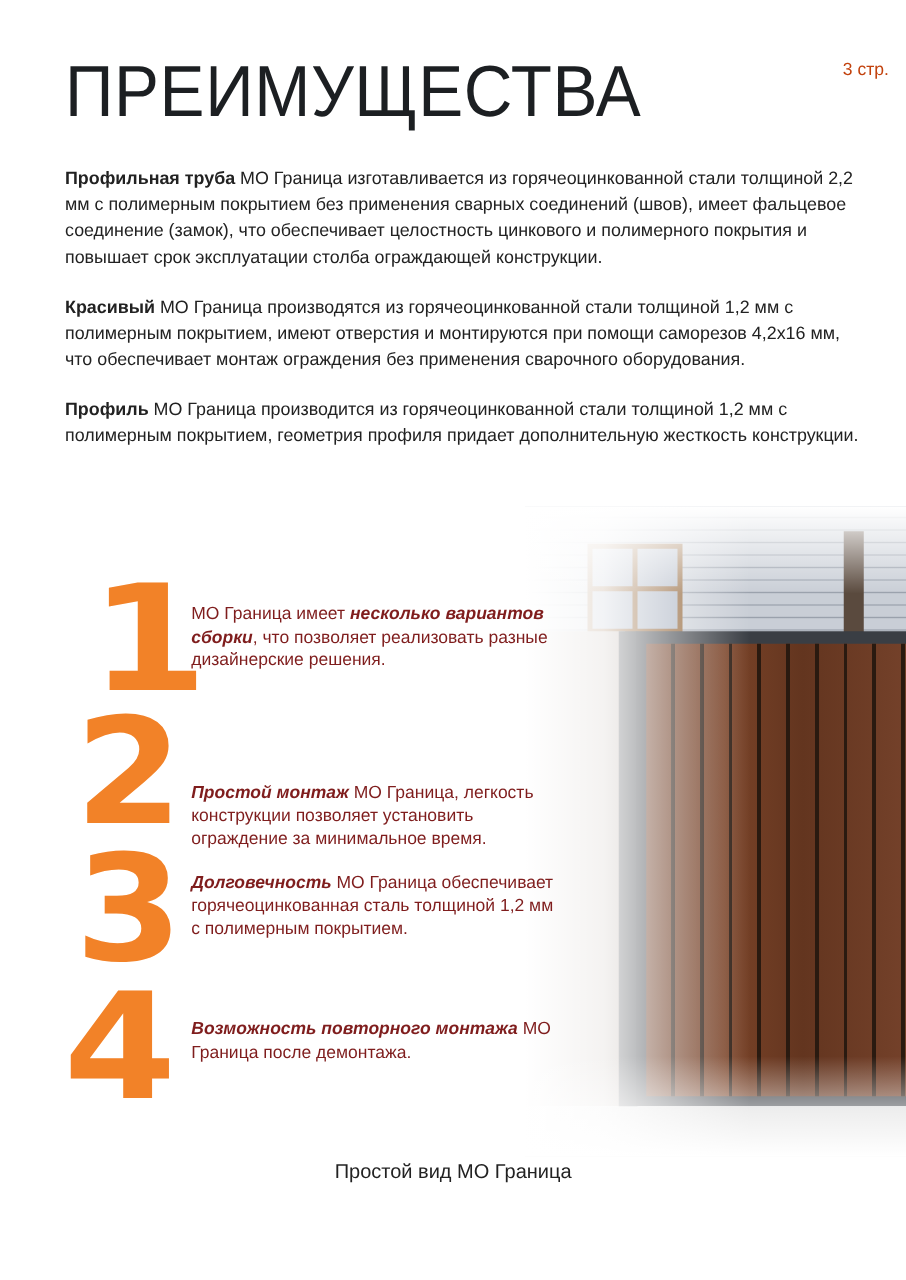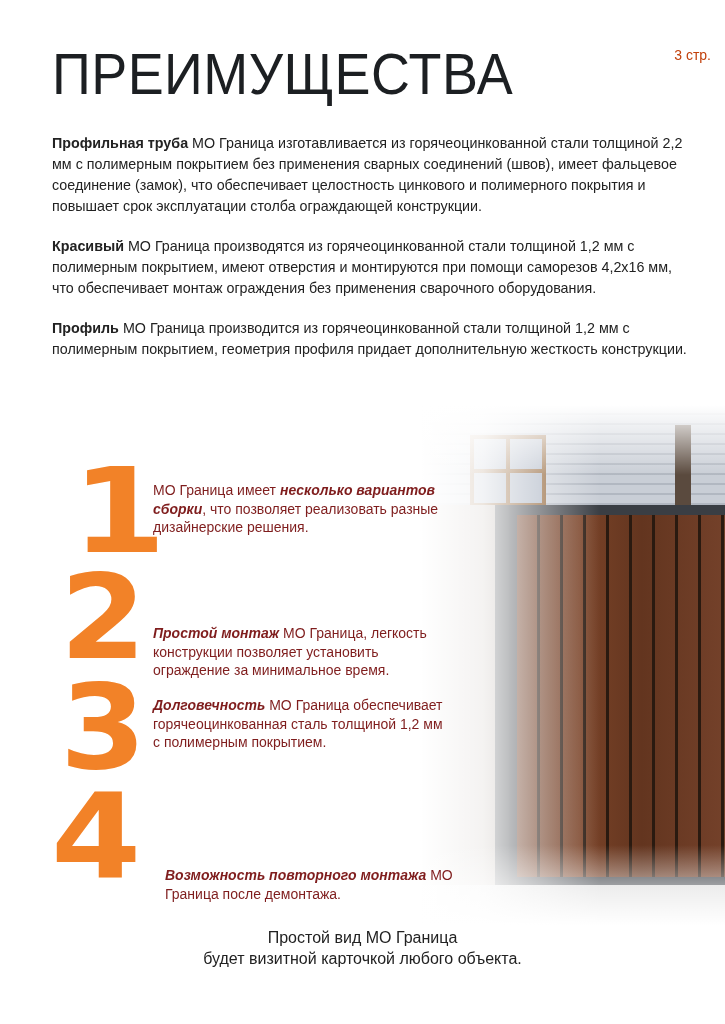--- a/index.html
+++ b/index.html
@@ -70,21 +70,21 @@
   .n3 { left: 62px; top: 668px; transform: scaleX(1.05); }
   .n4 { left: 55px; top: 778px; transform: scaleX(1.1); }
   .item-text {
     position: absolute; left: 153px; width: 290px; margin: 0;
     font-size: 14px; line-height: 18.5px; color: #7f1d1d;
   }
   .item-text b { font-style: italic; font-weight: bold; }
   .t1 { top: 481px; }
   .t2 { top: 588px; margin-top: 36px; }
   .t3 { top: 696px; }
-  .t4 { top: 866px; margin-left: 12px; }
+  .t4 { top: 813px; }
 
   .closing {
     position: absolute; left: 0; top: 927px; width: 725px; text-align: center; margin: 0;
     font-size: 16px; line-height: 21px; color: #222;
   }
 </style>
 </head>
 <body>
 
 <div class="page-num">3 стр.</div>
@@ -118,13 +118,13 @@
 
 <div class="num n2">2</div>
 <p class="item-text t2"><b>Простой монтаж</b><span> МО Граница, легкость конструкции позволяет установить ограждение за минимальное время.</span></p>
 
 <div class="num n3">3</div>
 <p class="item-text t3"><b>Долговечность</b><span> МО Граница обеспечивает горячеоцинкованная сталь толщиной 1,2 мм с полимерным покрытием.</span></p>
 
 <div class="num n4">4</div>
 <p class="item-text t4"><b>Возможность повторного монтажа</b><span> МО Граница после демонтажа.</span></p>
 
-<p class="closing"><span>Простой вид МО Граница</span><br><span>будет визитной карточкой любого объекта.</span></p>
+<p class="closing"><span>Простой вид МО Граница</span><br></p>
 
 </body></html>

